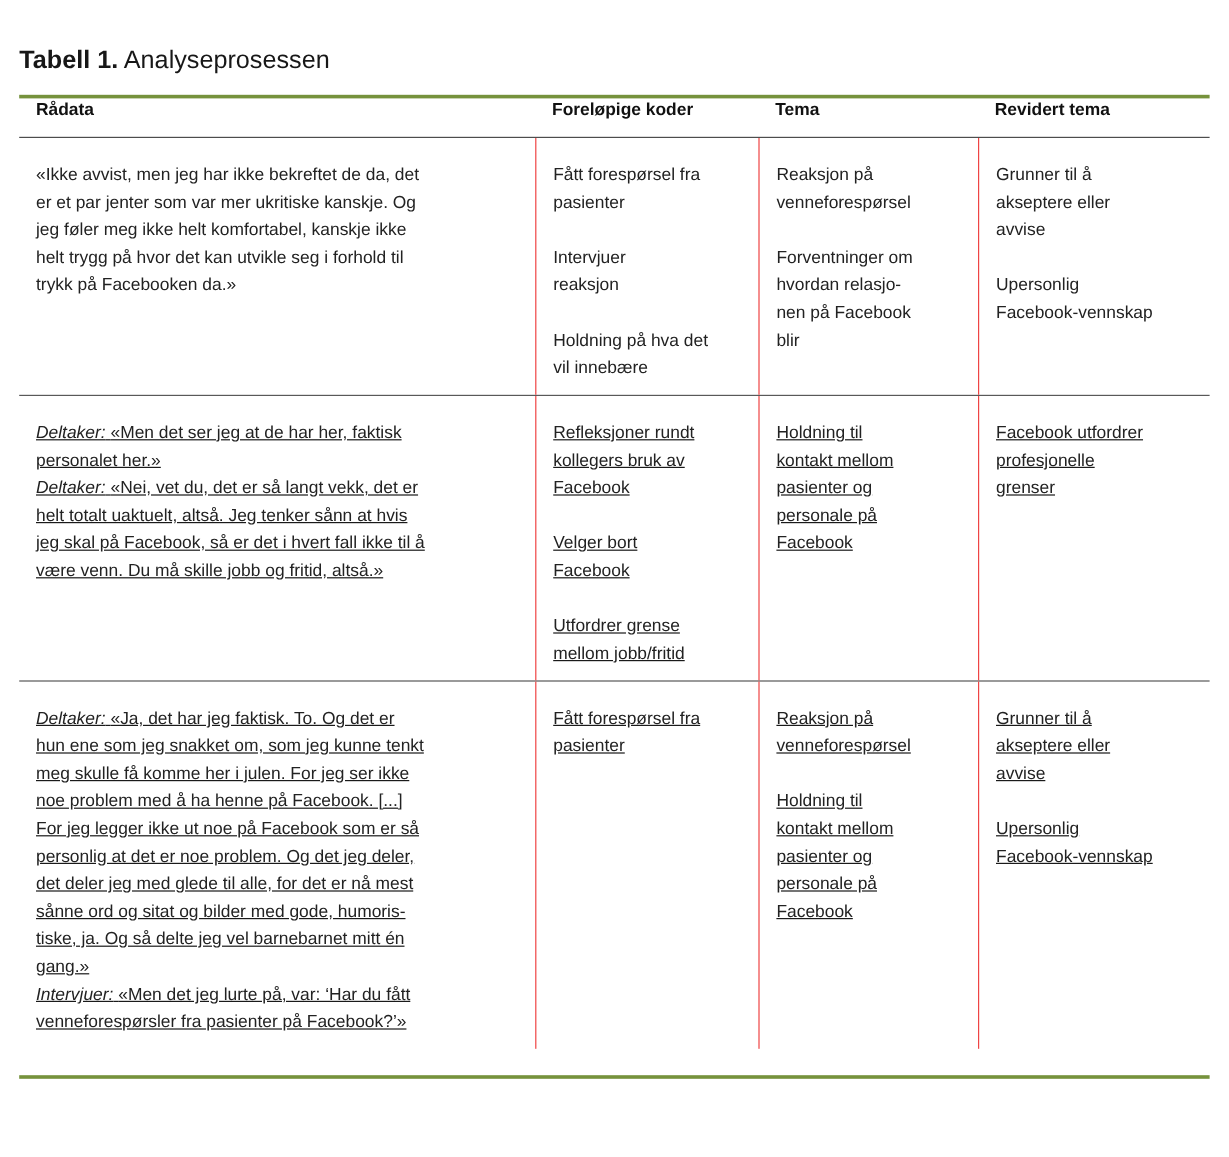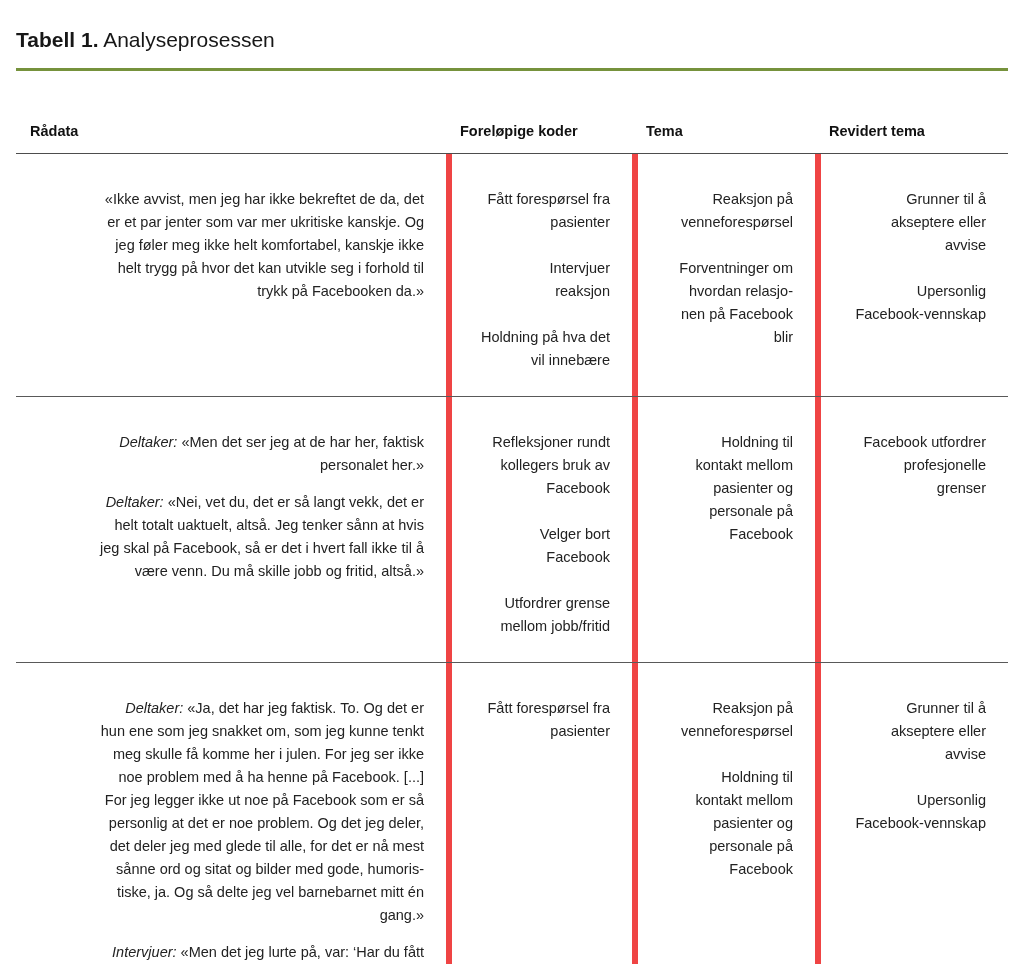--- a/index.html
+++ b/index.html
@@ -12,62 +12,60 @@
     color: #1a1a1a;
     -webkit-font-smoothing: antialiased;
   }
   .page {
     position: relative;
     width: 992px;
     padding: 0 16px;
     box-sizing: content-box;
   }
   .caption {
-    padding-top: 27px;
+    padding-top: 38px;
     font-size: 21px;
     line-height: 26px;
     color: #171717;
   }
   .caption .cap-label { font-weight: bold; }
   .caption .cap-title { font-weight: normal; }
   .rule {
     height: 3px;
     background: #76923C;
     border: none;
     margin: 0;
   }
   .rule.top { margin-top: 15px; }
   .rule.bottom { margin-top: 22px; }
 
   .grid-row {
     display: grid;
     grid-template-columns: 430px 186px 183px 193px;
   }
   .header-row {
-    padding-top: 50px;
     border-bottom: 1px solid #4d4d4d;
   }
   .header-cell {
     padding: 0 8px 12px 14px;
     font-weight: bold;
     font-size: 14.5px;
     line-height: 20px;
     color: #111111;
   }
-  .body-row + .body-row { border-top: 1px solid #595959; }
+  .body-row + .body-row { border-top: 1px solid #595959; text-decoration: underline; }
   .cell {
     padding: 20px 8px 10px 14px;
     font-size: 14.5px;
     line-height: 23px;
     color: #222222;
   }
-  .cell + .cell { border-left: 6px solid #ef4444; }
+  .cell + .cell { border-left: 1px solid #ef4444; }
   .cell p {
-    margin: 14px;
-    text-align: right;
+    margin: 0;
   }
   .cell p + p { margin-top: 23px; }
   .cell.tight p + p { margin-top: 0; }
   .btext { white-space: pre-line; }
   .speaker { font-style: italic; }
 </style>
 </head>
 <body>
 
 <div class="page">

